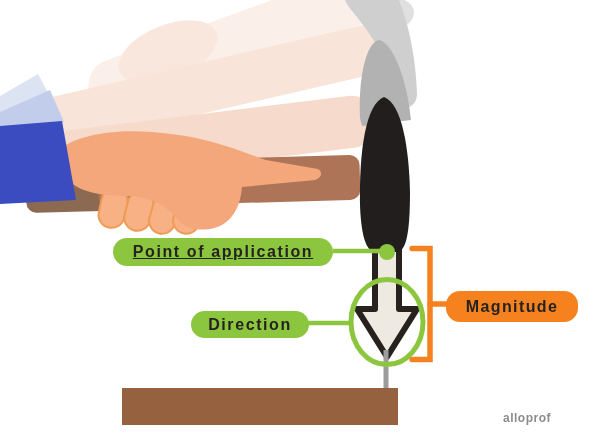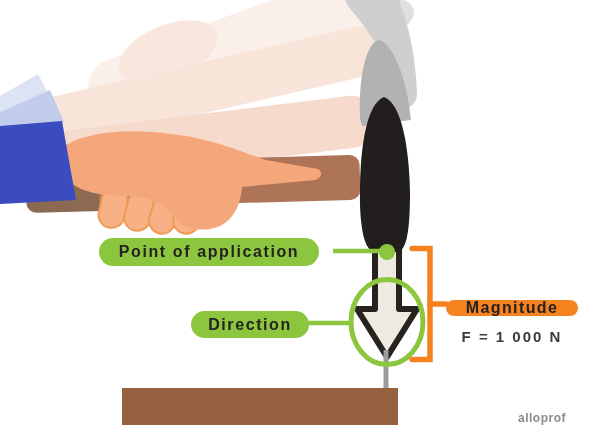--- a/index.html
+++ b/index.html
@@ -7,30 +7,30 @@
     position:relative;width:600px;height:444px;background:#fff;overflow:hidden;
     font-family:"Liberation Sans", sans-serif;
   }
   .stage svg{position:absolute;left:0;top:0;}
   .pill{
     position:absolute;display:flex;align-items:center;justify-content:center;
     font-weight:bold;color:var(--label-text,#252220);white-space:nowrap;
   }
   .pill-green{background:var(--label-green,#8CC63F);}
   .pill-orange{background:var(--label-orange,#F5821F);}
-  .pill-poa{left:99px;top:238px;width:220px;height:28px;border-radius:14px;font-size:16px;letter-spacing:1.6px;}
+  .pill-poa{left:113px;top:238px;width:220px;height:28px;border-radius:14px;font-size:16px;letter-spacing:1.6px;text-decoration:underline;}
   .pill-dir{left:191px;top:311px;width:118px;height:27px;border-radius:14px;font-size:16px;letter-spacing:1.6px;text-align:right;}
-  .pill-mag{left:446px;top:300px;width:132px;height:16px;border-radius:14px;font-size:16px;letter-spacing:1.4px;}
+  .pill-mag{left:446px;top:291px;width:132px;height:31px;border-radius:14px;font-size:16px;letter-spacing:1.4px;}
   .force-value{
     position:absolute;left:452px;top:326px;width:120px;height:20px;
     display:flex;align-items:center;justify-content:center;
     font-weight:bold;font-size:15px;letter-spacing:2px;color:var(--force-value-text,#3E3A39);white-space:nowrap;
   }
   .watermark{
-    position:absolute;left:506px;top:410px;width:72px;height:16px;
+    position:absolute;left:491px;top:410px;width:72px;height:16px;
     font-weight:bold;font-size:12px;letter-spacing:.5px;color:var(--watermark-gray,#8C8C8C);
     display:flex;align-items:center;justify-content:center;
   }
 </style>
 </head>
 <body>
 
 <div class="stage">
 
   <svg width="600" height="444" viewBox="0 0 600 444">
@@ -110,21 +110,18 @@
   </div>
 
   <div class="pill pill-green pill-dir">
     <span>Direction</span>
   </div>
 
   <div class="pill pill-orange pill-mag">
     <span>Magnitude</span>
   </div>
 
-  <div class="force-value">
-    <span>F = 1 000 N</span>
-  </div>
 
   <div class="watermark">
     <span>alloprof</span>
   </div>
 
 </div>
 
 </body></html>

